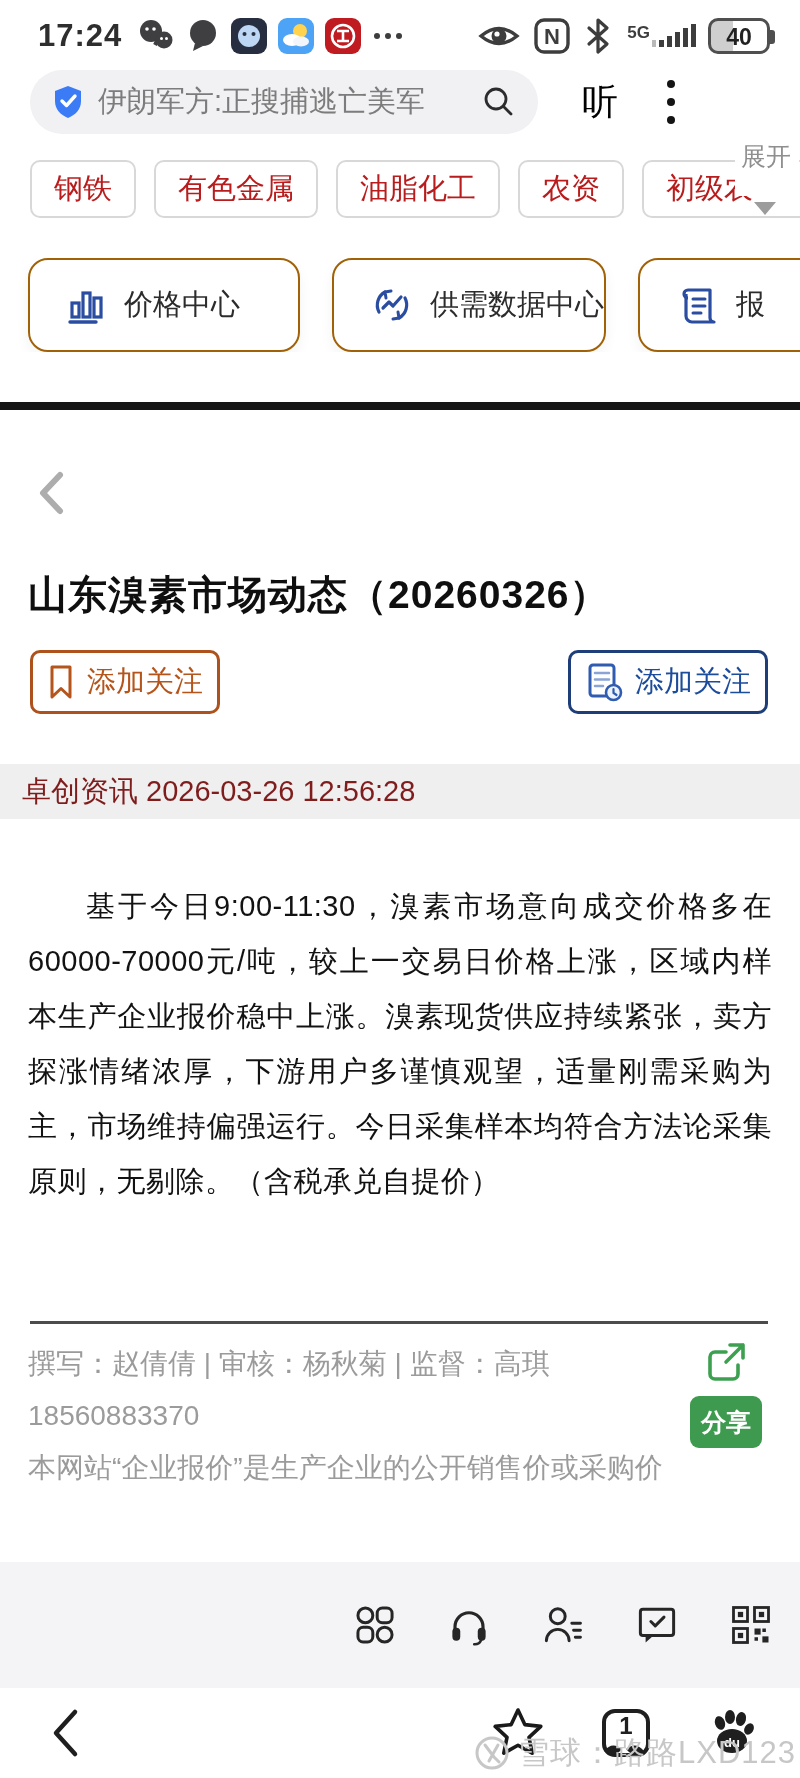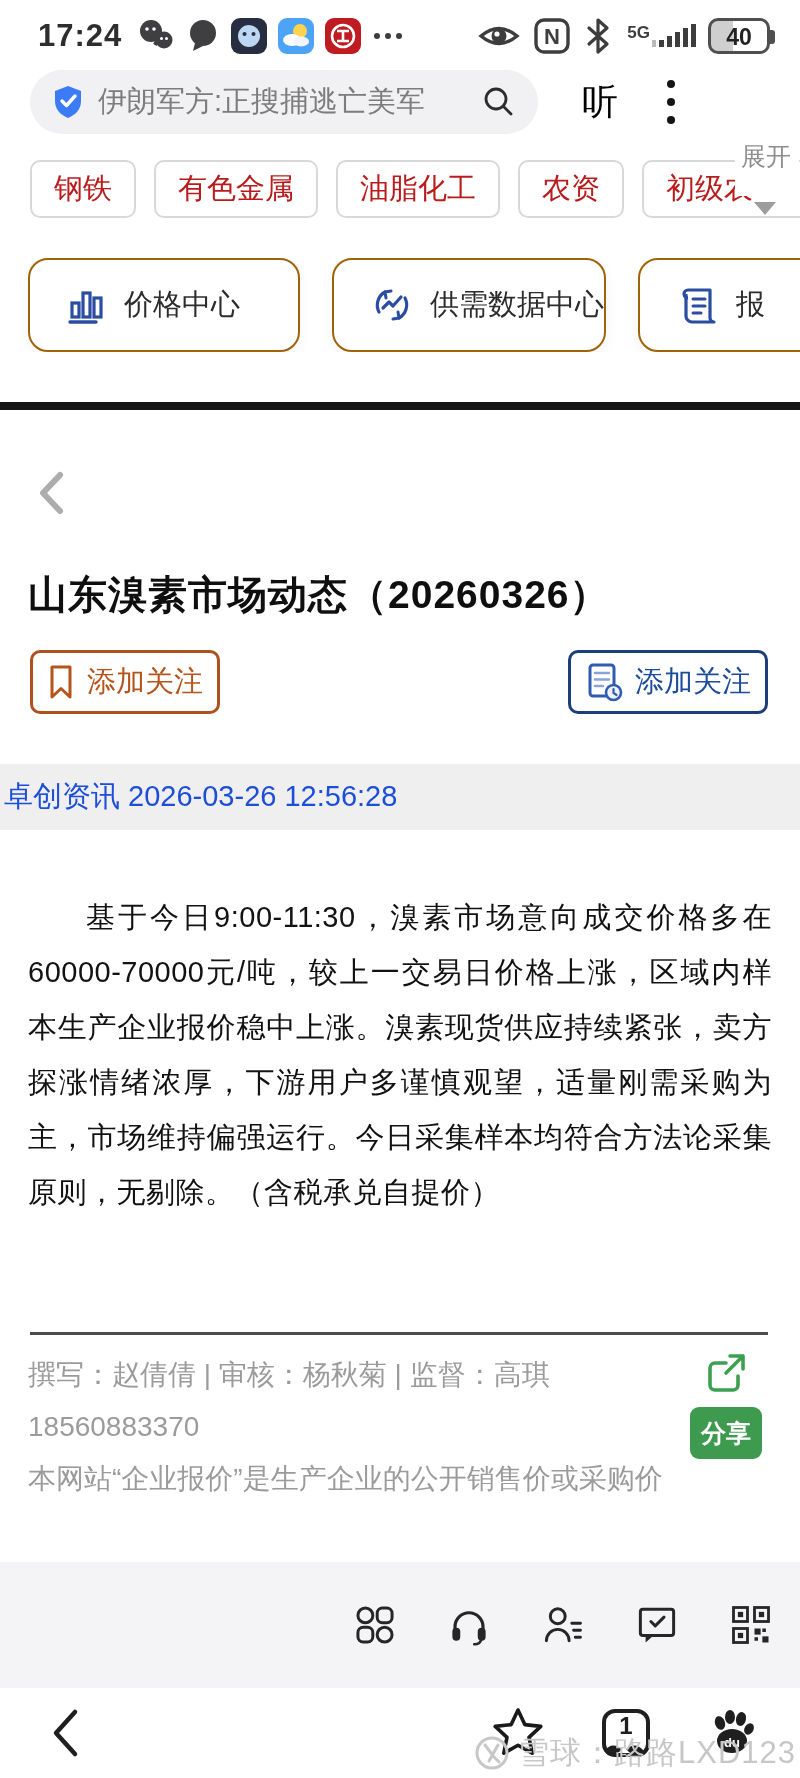--- a/index.html
+++ b/index.html
@@ -54,22 +54,22 @@
 
   
   .article-title{margin:56px 28px 0;font-size:39px;line-height:50px;font-weight:700;color:#0f0f0f;letter-spacing:1px;}
   .action-row{margin:30px 32px 0 30px;height:64px;display:flex;justify-content:space-between;align-items:center;}
   .btn{display:flex;align-items:center;gap:12px;height:64px;padding:0 14px;border-radius:10px;
        background:#fff;font-size:29px;box-sizing:border-box;}
   .follow-btn{border:3px solid #ad521d;color:#b5551c;}
   .history-btn{border:3px solid #1d3e78;color:#1c4c9c;}
 
   
-  .date-bar{margin-top:50px;height:66px;background:#efeff0;display:flex;align-items:center;
-            padding-left:4px;font-size:29px;color:#1d4ed8;}
+  .date-bar{margin-top:50px;height:55px;background:#efeff0;display:flex;align-items:center;
+            padding-left:22px;font-size:29px;color:#7f1d1d;}
   .article-body{margin:60px 28px 0;font-size:29px;line-height:55px;color:#121212;text-indent:2em;
                 letter-spacing:.5px;text-align:justify;}
 
   
   .footer-divider{margin:112px 32px 0 30px;border-top:3px solid #4c4c4c;}
   .footer{position:relative;margin:14px 28px 0;color:#9b9b9b;font-size:28px;line-height:52px;}
   .footer div{white-space:nowrap;}
   .share-box{position:absolute;top:0;right:10px;display:flex;flex-direction:column;align-items:center;gap:10px;}
   .share-badge{background:#3d9a4e;color:#fff;font-size:25px;font-weight:700;padding:0 11px;border-radius:9px;}
 

